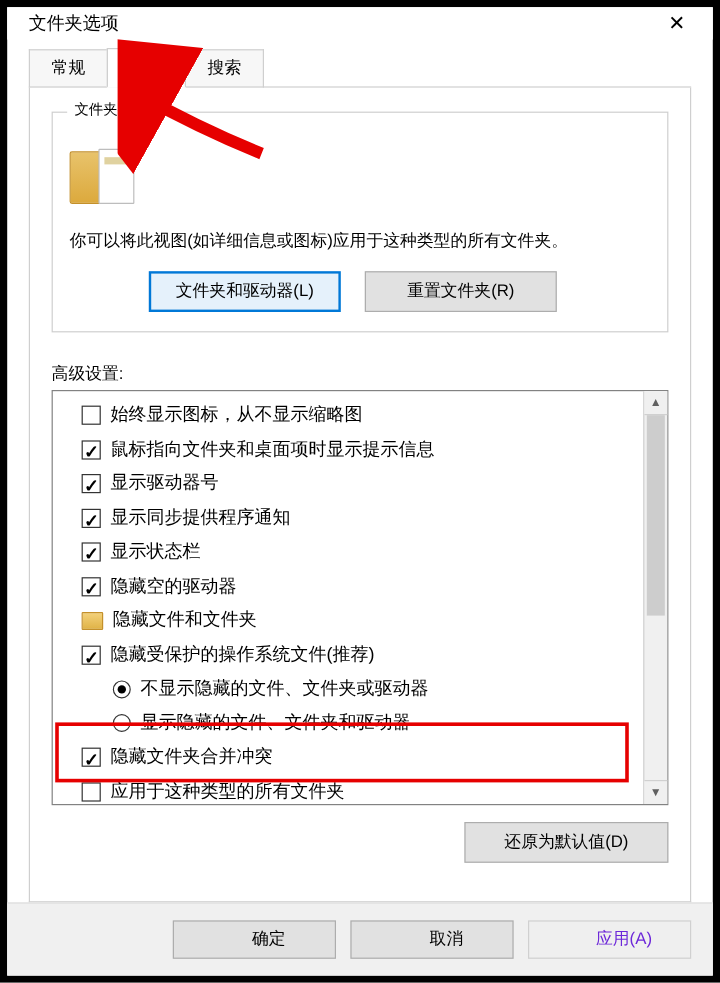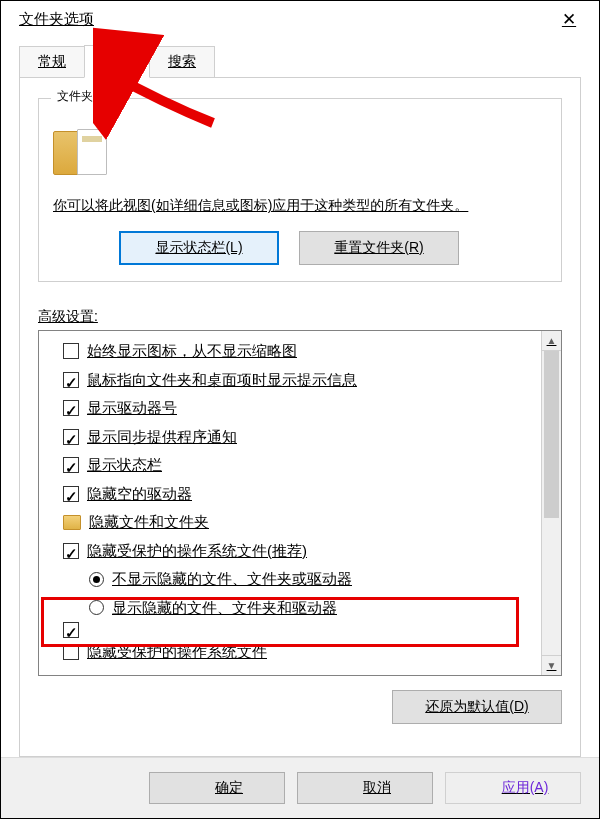--- a/index.html
+++ b/index.html
@@ -6,26 +6,25 @@
   html, body {
     margin: 0; padding: 0;
     font-family: "Microsoft YaHei", "Segoe UI", Tahoma, sans-serif;
     font-size: 14px;
     color: #000;
     background: #fff;
   }
   .window {
     width: 600px;
     height: 819px;
-    border: 1px solid #000000;
+    border: 6px solid #000000;
     background: #fff;
     display: flex;
     flex-direction: column;
     position: relative;
-    text-decoration: underline;
   }
   .titlebar {
     height: 38px;
     display: flex;
     align-items: center;
     padding: 0 10px 0 18px;
     font-size: 15px;
     background: #fff;
   }
   .titlebar .title { flex: 1; }
@@ -310,21 +309,21 @@
       <div class="group">
         <span class="group-title">文件夹视图</span>
         <div class="fv-row">
           <div class="folder-icon">
             <div class="folder-back"></div>
             <div class="folder-front"></div>
           </div>
           <div class="fv-text">你可以将此视图(如详细信息或图标)应用于这种类型的所有文件夹。</div>
         </div>
         <div class="fv-buttons">
-          <button class="btn focus">显示状态栏(L)</button>
+          <button class="btn focus">文件夹和驱动器(L)</button>
           <button class="btn">重置文件夹(R)</button>
         </div>
       </div>
 
       <div class="adv-label">高级设置:</div>
       <div class="adv-box">
         <div class="adv-list" id="adv-list">
             <div class="adv-item">
               <span class="chk"></span>
               <span>始终显示图标，从不显示缩略图</span>
@@ -360,24 +359,25 @@
             <div class="adv-item sub">
               <span class="radio checked"></span>
               <span>不显示隐藏的文件、文件夹或驱动器</span>
             </div>
             <div class="adv-item sub">
               <span class="radio"></span>
               <span>显示隐藏的文件、文件夹和驱动器</span>
             </div>
             <div class="adv-item">
               <span class="chk checked"></span>
+              <span>隐藏文件夹合并冲突</span>
             </div>
             <div class="adv-item">
               <span class="chk"></span>
-              <span>隐藏受保护的操作系统文件</span>
+              <span>应用于这种类型的所有文件夹</span>
             </div>
           </div>
         <div class="scrollbar">
           <div class="sb-btn">▲</div>
           <div class="sb-track">
             <div class="sb-thumb"></div>
           </div>
           <div class="sb-btn dn">▼</div>
         </div>
       </div>

